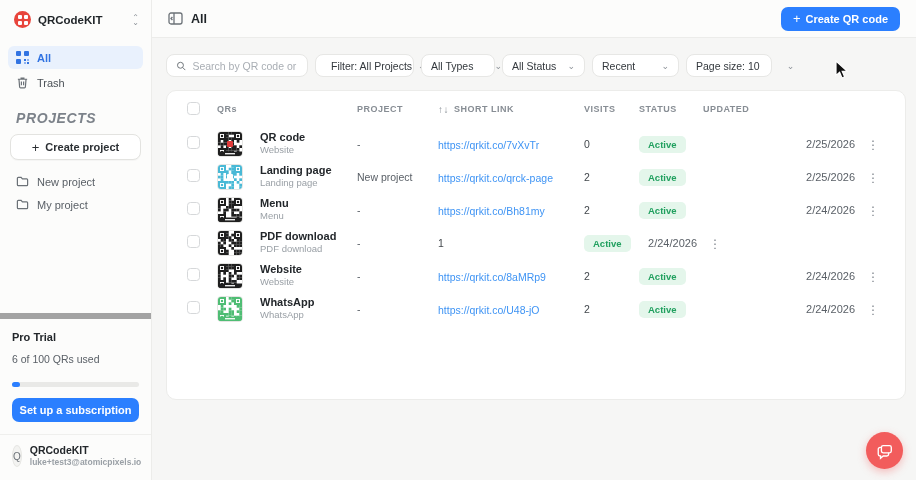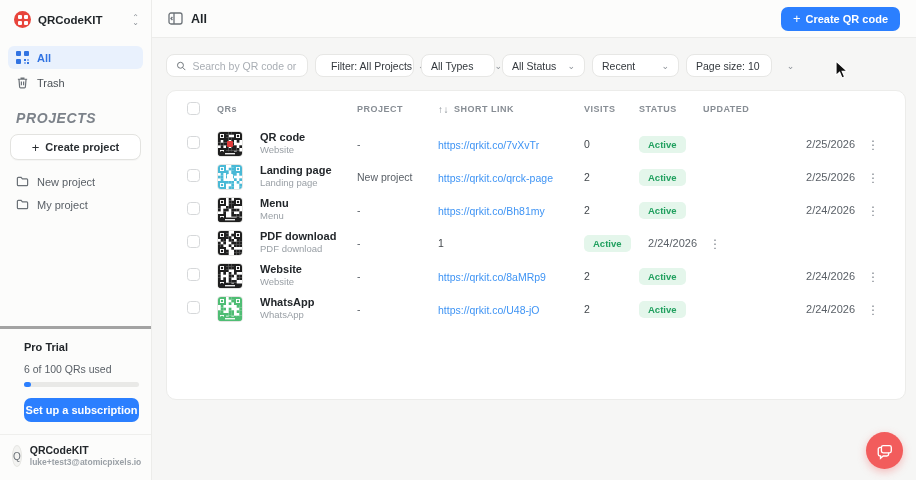--- a/index.html
+++ b/index.html
@@ -21,23 +21,23 @@
   .nav-item.active { background:#e9f1fd; color:#3173e2; font-weight:bold; }
   .nav-item svg { flex:0 0 auto; }
   .section-label { font-size:14px; font-weight:bold; letter-spacing:.6px; color:#7c828a; padding:14px 16px 8px 16px;font-style:italic; }
   .create-project { margin:0 10px; display:flex; align-items:center; justify-content:center; gap:6px;
                     border:1px solid #e3e3e0; background:#fff; border-radius:8px; height:26px;
                     font-size:11px; font-weight:bold; color:#2b2f33; cursor:pointer;
                     box-shadow:0 1px 1px rgba(0,0,0,.03); }
   .proj-list { padding:10px 8px; }
   .proj-item { display:flex; align-items:center; gap:8px; padding:5px 8px; font-size:11px; color:#5a6067; cursor:pointer; }
   .sidebar-spacer { flex:1; }
-  .plan-box { border-top:3px solid #a3a3a3; padding:12px 12px 12px 24px; }
+  .plan-box { border-top:6px solid #a3a3a3; padding:12px 12px 12px 12px; }
   .plan-title { font-size:11px; font-weight:bold; color:#23272b; margin-bottom:10px; }
-  .plan-usage { font-size:10.5px; color:#5a6067; margin-bottom:7px; }
+  .plan-usage { font-size:10.5px; color:#5a6067; margin-bottom:17px; }
   .plan-bar { height:5px; border-radius:3px; background:#e9e9e7; position:relative; margin-bottom:11px; }
   .plan-bar-fill { position:absolute; left:0; top:0; bottom:0; border-radius:3px; background:#2b7fff; }
   .plan-cta { width:100%; height:24px; border:none; border-radius:7px; background:#2b7fff; color:#fff;
               font-size:11px; font-weight:bold; cursor:pointer; font-family:inherit; }
   .user-row { border-top:1px solid #efefed; display:flex; align-items:center; gap:8px; padding:9px 12px 12px 12px; cursor:pointer; }
   .avatar { width:22px; height:22px; border-radius:50%; background:#f3f3f1; border:1px solid #e6e6e3;
             display:flex; align-items:center; justify-content:center; font-size:10px; color:#6b7177; }
   .user-name { font-size:10.5px; font-weight:bold; color:#23272b; line-height:1.25; }
   .user-email { font-size:8.5px; color:#9aa0a6; line-height:1.25;font-weight:bold; }
 

